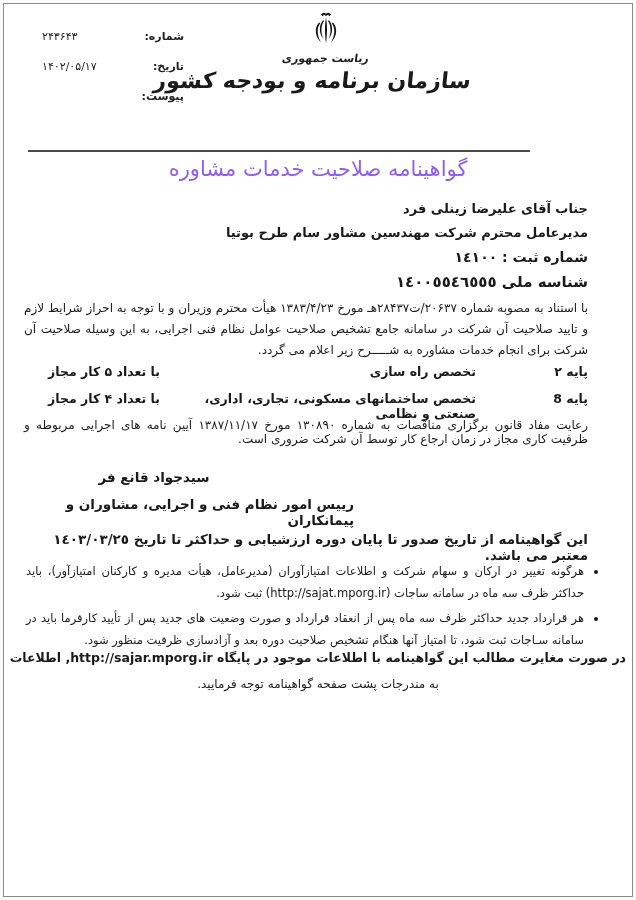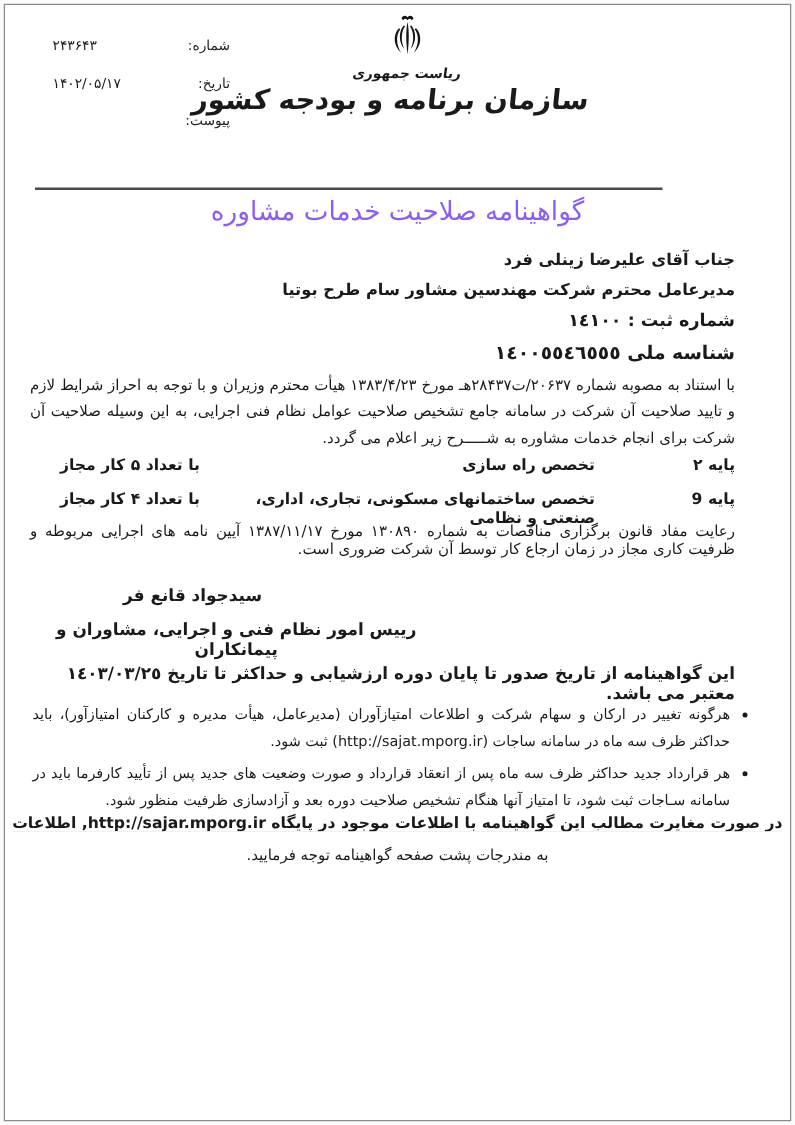--- a/index.html
+++ b/index.html
@@ -2,21 +2,21 @@
 <html lang="fa"><head>
 <meta charset="utf-8">
 <style>
   html,body{margin:0;padding:0;width:636px;height:900px;background:#fbfbfb;
     font-family:"DejaVu Sans",sans-serif;color:#1a1a1a;}
   .page{position:absolute;inset:3px;background:#ffffff;border:1px solid #8a8a8a;}
 
   
   .meta{position:absolute;top:26px;left:38px;width:142px;direction:rtl;font-size:11px;}
   .meta-row{display:flex;justify-content:space-between;align-items:baseline;margin-bottom:17px;}
-  .meta-label{color:#222;}
+  .meta-label{color:#222;font-weight:bold;}
   .meta-value{font-weight:normal;letter-spacing:.5px;}
 
   
   .letterhead{position:absolute;top:6px;left:252px;width:215px;text-align:center;}
   .emblem{transform:translateX(-38px);}
   .presidency{font-size:11px;font-weight:bold;transform:translateX(-38px) skewX(-8deg);
     margin-top:-2px;direction:rtl;}
   .orgname{font-size:22px;font-weight:bold;transform:skewX(-6deg);direction:rtl;
     margin-top:3px;white-space:nowrap;}
 
@@ -40,21 +40,21 @@
   .qual-row{display:flex;align-items:baseline;height:27px;}
   .qual-grade{width:112px;flex:none;}
   .qual-spec{flex:1;}
   .qual-cap{width:132px;flex:none;text-align:left;}
 
   .tender-note{position:absolute;top:414px;left:20px;right:44px;direction:rtl;
     text-align:justify;font-size:12px;line-height:14px;}
 
   .signer-name{position:absolute;top:465px;left:30px;width:240px;text-align:center;
     font-weight:bold;font-size:13.5px;direction:rtl;}
-  .signer-title{position:absolute;top:492px;left:20px;width:330px;text-align:center;
+  .signer-title{position:absolute;top:492px;left:20px;width:330px;text-align:right;
     font-weight:bold;font-size:13.5px;direction:rtl;}
 
   .validity{position:absolute;top:527px;left:22px;right:44px;direction:rtl;
     text-align:right;font-weight:bold;font-size:13.5px;}
 
   .notes{position:absolute;top:556px;left:22px;right:30px;direction:rtl;}
   .notes ul{margin:0;padding:0 18px 0 0;list-style:disc;}
   .notes li{font-size:11.5px;line-height:22px;text-align:justify;margin-bottom:3px;}
 
   .discrepancy{position:absolute;top:646px;left:6px;right:6px;direction:rtl;
@@ -114,21 +114,21 @@
 
   <div class="body-par">با استناد به مصوبه شماره ۲۰۶۳۷/ت۲۸۴۳۷هـ مورخ ۱۳۸۳/۴/۲۳ هیأت محترم وزیران و با توجه به احراز شرایط لازم و تایید صلاحیت آن شرکت در سامانه جامع تشخیص صلاحیت عوامل نظام فنی اجرایی، به این وسیله صلاحیت آن شرکت برای انجام خدمات مشاوره به شـــــرح زیر اعلام می گردد.</div>
 
   <div class="quals">
     <div class="qual-row">
       <span class="qual-grade">پایه ۲</span>
       <span class="qual-spec">تخصص راه سازی</span>
       <span class="qual-cap">با تعداد ۵ کار مجاز</span>
     </div>
     <div class="qual-row">
-      <span class="qual-grade">پایه 9</span>
+      <span class="qual-grade">پایه 8</span>
       <span class="qual-spec">تخصص ساختمانهای مسکونی، تجاری، اداری، صنعتی و نظامی</span>
       <span class="qual-cap">با تعداد ۴ کار مجاز</span>
     </div>
   </div>
 
   <div class="tender-note">رعایت مفاد قانون برگزاری مناقصات به شماره ۱۳۰۸۹۰ مورخ ۱۳۸۷/۱۱/۱۷ آیین نامه های اجرایی مربوطه و ظرفیت کاری مجاز در زمان ارجاع کار توسط آن شرکت ضروری است.</div>
 
   <div class="signer-name">سیدجواد قانع فر</div>
   <div class="signer-title">رییس امور نظام فنی و اجرایی، مشاوران و پیمانکاران</div>
 

